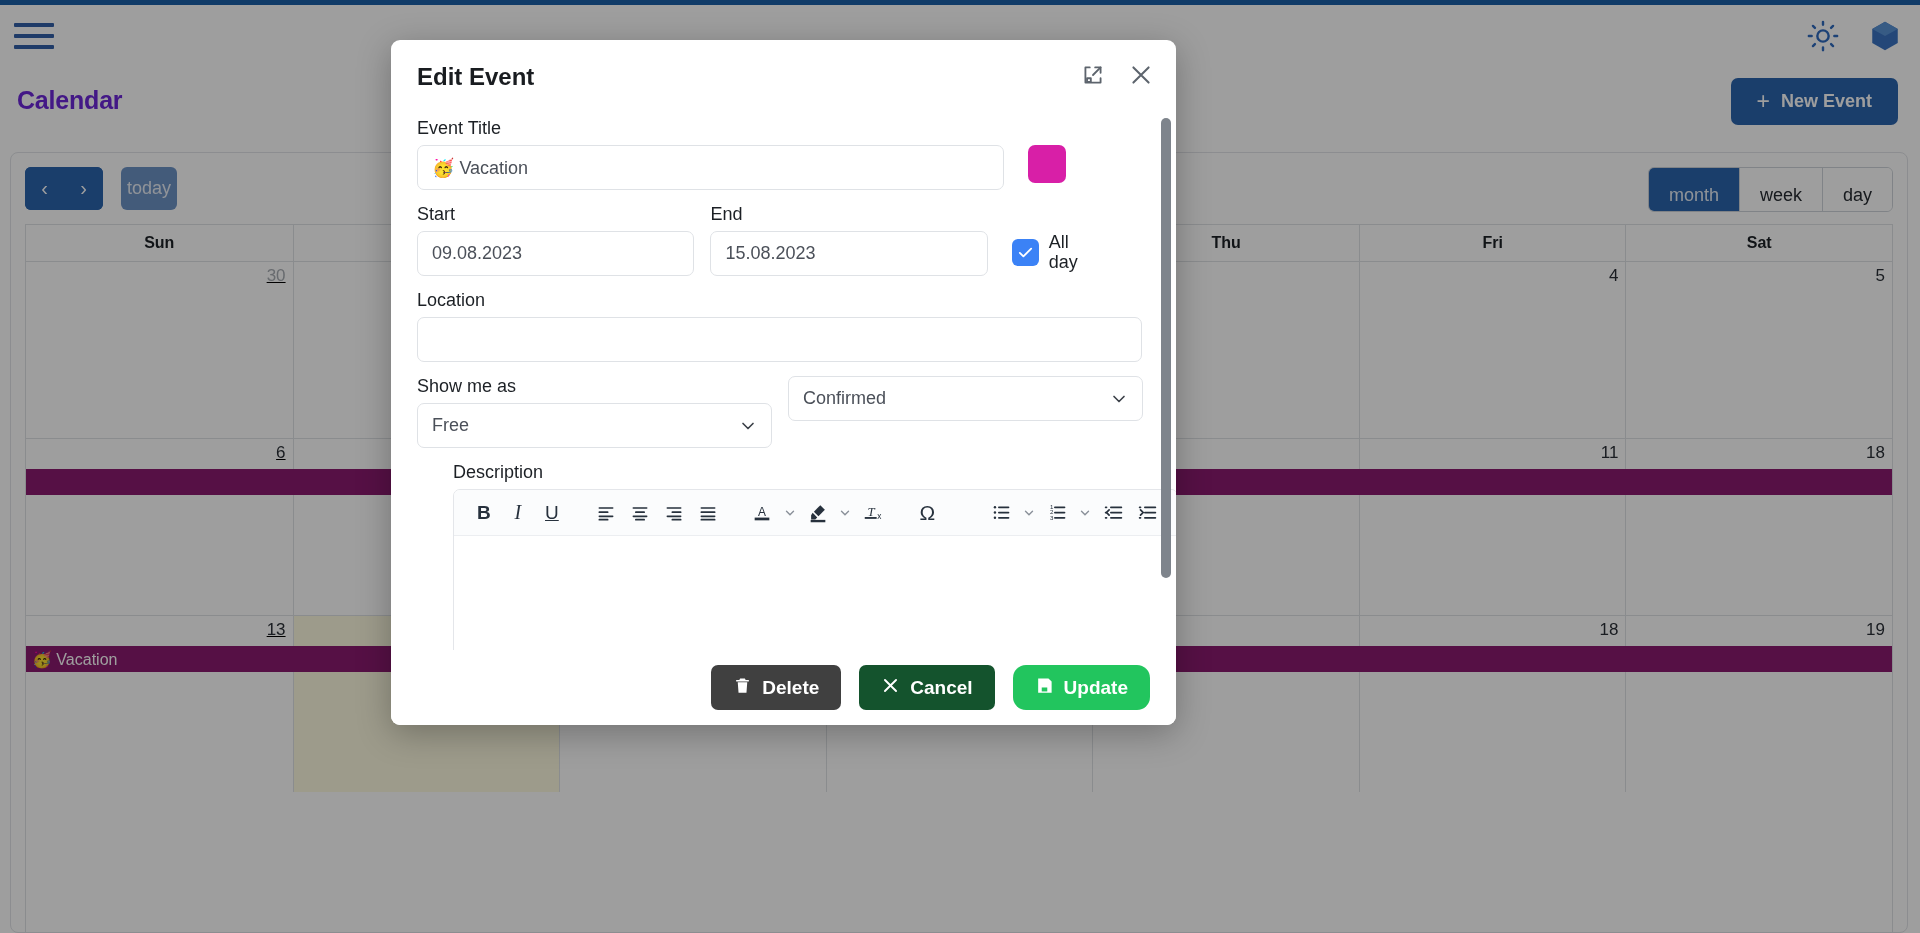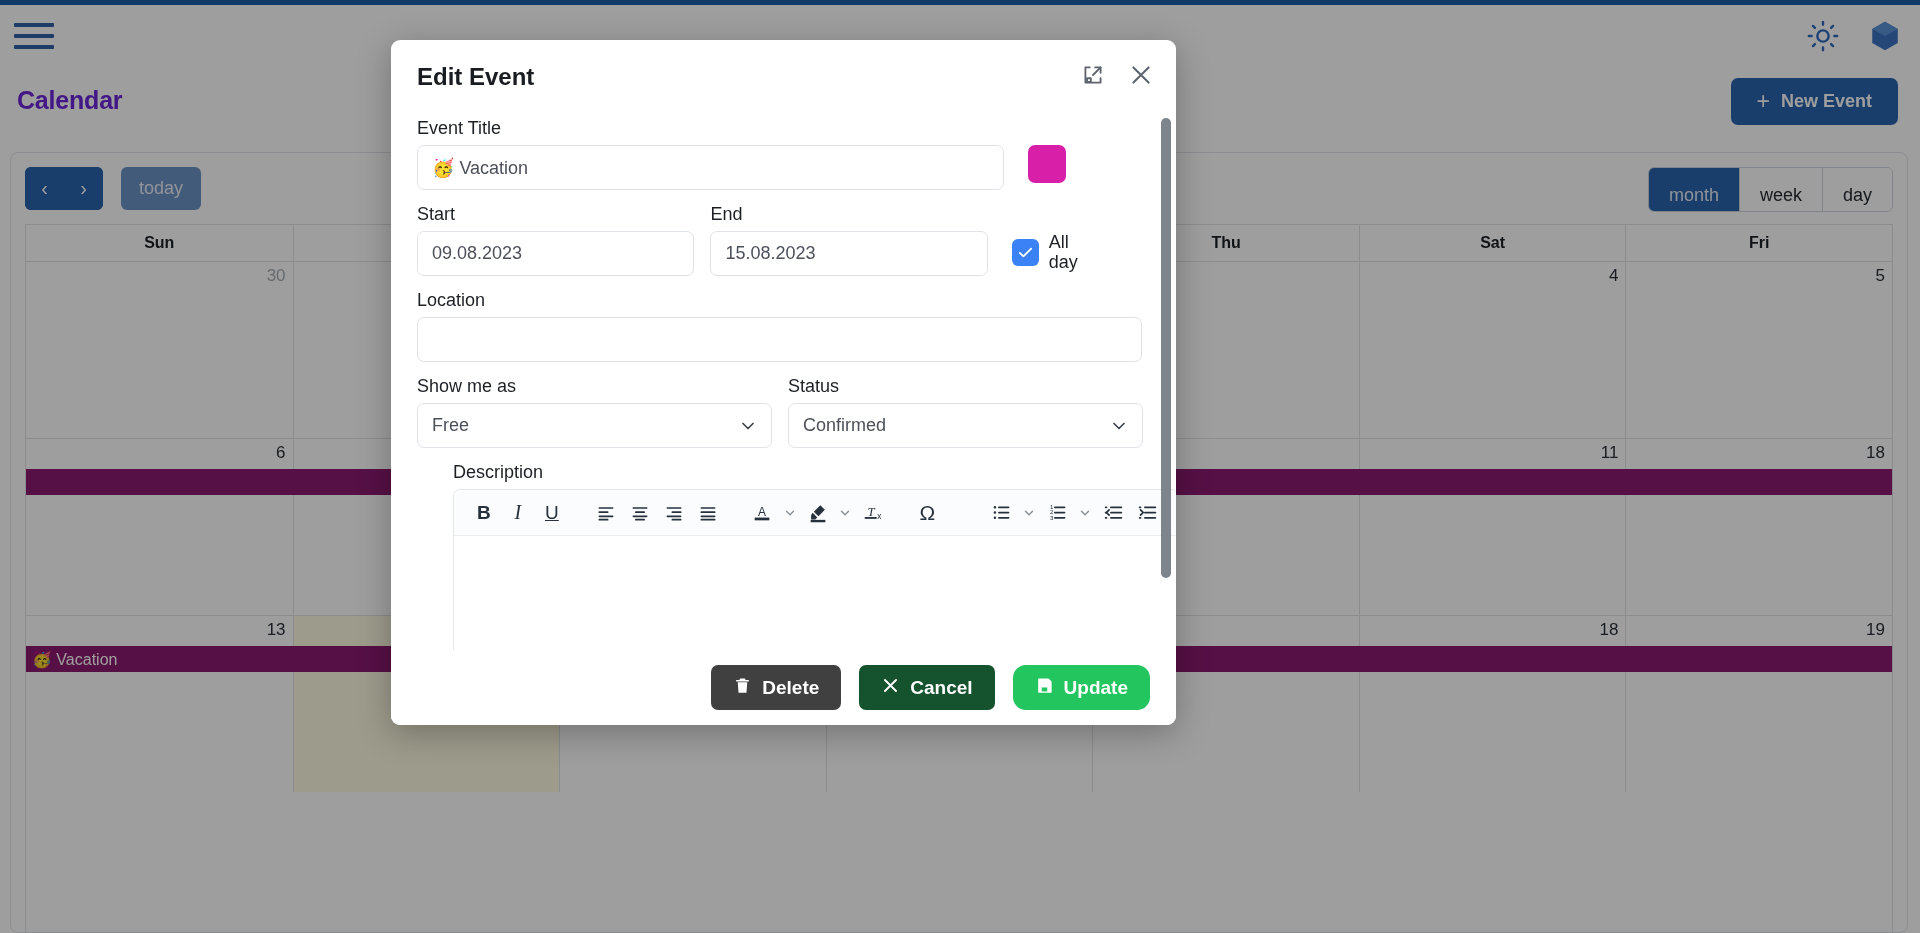--- a/index.html
+++ b/index.html
@@ -60,21 +60,21 @@
     position: absolute; left: 14px; top: 14px; display: flex;
     background: #2a64ad; border-radius: 6px; overflow: hidden;
   }
   .navgroup button {
     background: #2a64ad; border: none; color: #fff; width: 39px; height: 43px;
     font-size: 20px; cursor: pointer; display:flex; align-items:center; justify-content:center;
   }
   .today-btn {
     position: absolute; left: 110px; top: 14px;
     background: #6d93c6; color: #e8eef6; border: none; border-radius: 6px;
-    height: 43px; padding: 0 18px; font-size: 18px; cursor: pointer;
+    height: 43px; padding: 0 6px; font-size: 18px; cursor: pointer;
     font-family: "Liberation Sans", sans-serif;
   }
   .viewgroup {
     position: absolute; right: 14px; top: 14px; display: flex;
     border: 1px solid #cfd4da; border-radius: 6px; overflow: hidden;
   }
   .viewgroup button {
     background: #ffffff; border: none; border-left: 1px solid #cfd4da;
     color: #262b31; height: 43px; padding: 17px 20px; font-size: 18px; cursor: pointer;
     font-family: "Liberation Sans", sans-serif;
@@ -86,21 +86,21 @@
               border: 1px solid #dfe2e6; border-bottom: none; }
   .cal-head { display: grid; grid-template-columns: repeat(7, 1fr); }
   .cal-head div {
     text-align: center; font-size: 16px; font-weight: bold; color: #1c2126;
     padding: 9px 0; border-left: 1px solid #dfe2e6;
   }
   .cal-head div:first-child { border-left: none; }
   .cal-week { display: grid; grid-template-columns: repeat(7, 1fr);
               border-top: 1px solid #dfe2e6; position: relative; }
   .cal-day { min-height: 176px; border-left: 1px solid #dfe2e6; position: relative; padding: 4px 7px; }
-  .cal-day:first-child { border-left: none; }
+  .cal-day:first-child { border-left: none; text-decoration: underline; }
   .cal-day.other .daynum { color: #a8adb3; }
   .cal-day.today { background: #fdfbe0; }
   .daynum { text-align: right; font-size: 17px; color: #2b3037; }
   .allday-bar {
     position: absolute; height: 26px; background: #8c1b70; color: #ffffff;
     font-size: 16px; display: flex; align-items: center; padding-left: 6px;
     white-space: nowrap; overflow: hidden; z-index: 3; cursor: pointer;
   }
   .timed-event {
     margin-top: 30px; font-size: 16px; color: #22262c; display: flex; align-items: center; gap: 6px;
@@ -253,22 +253,22 @@
       </div>
     </div>
 
     <div class="cal-grid">
       <div class="cal-head">
         <div>Sun</div>
         <div>Mon</div>
         <div>Tue</div>
         <div>Wed</div>
         <div>Thu</div>
+        <div>Fri</div>
         <div>Sat</div>
-        <div>Fri</div>
       </div>
 
       <div class="cal-week">
         <div class="cal-day other">
             <div class="daynum">30</div>
           </div>
         <div class="cal-day">
             <div class="daynum"></div>
           </div>
         <div class="cal-day">
@@ -413,21 +413,20 @@
         <div class="select-box">
           <span>Free</span>
           <span class="chev">
             <svg width="20" height="20" viewBox="0 0 24 24" fill="none" stroke="currentColor" stroke-width="2" stroke-linecap="round" stroke-linejoin="round">
                 <path d="M6 9l6 6 6-6"></path>
               </svg>
           </span>
         </div>
       </div>
       <div class="select-col">
-        <label class="field-label">Status</label>
         <div class="select-box">
           <span>Confirmed</span>
           <span class="chev">
             <svg width="20" height="20" viewBox="0 0 24 24" fill="none" stroke="currentColor" stroke-width="2" stroke-linecap="round" stroke-linejoin="round">
                 <path d="M6 9l6 6 6-6"></path>
               </svg>
           </span>
         </div>
       </div>
     </div>

